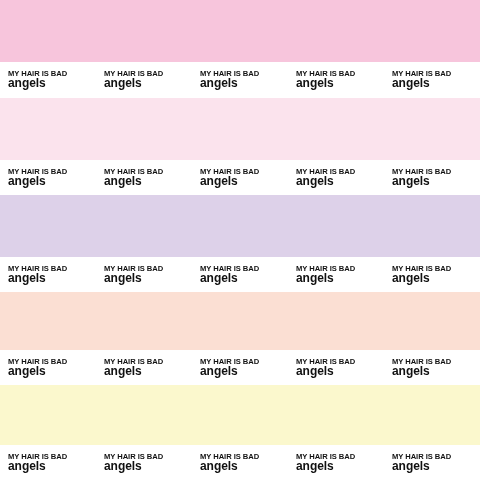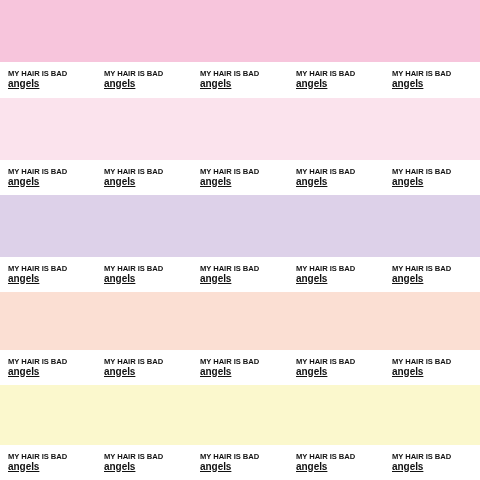--- a/index.html
+++ b/index.html
@@ -48,25 +48,24 @@
     font-weight: bold;
     font-size: 7.6px;
     line-height: 9.5px;
     letter-spacing: -0.05px;
     color: #111111;
   }
   .label-sub {
     display: block;
     font-family: "Liberation Sans", sans-serif;
     font-weight: bold;
-    font-size: 10px;
+    font-size: 12px;
     line-height: 9.5px;
     letter-spacing: -0.05px;
     color: #111111;
-    text-decoration: underline;
   }
 </style>
 </head>
 <body>
 
 <div id="sheet" style="width: 480px; height: 480px; background: rgb(255, 255, 255);">
     <div class="color-band" style="top: 0px; height: 62px; background: rgb(247, 197, 220);"></div>
     <div class="color-band" style="top: 98px; height: 62px; background: rgb(251, 227, 237);"></div>
     <div class="color-band" style="top: 195px; height: 62px; background: rgb(221, 209, 233);"></div>
     <div class="color-band" style="top: 292px; height: 58px; background: rgb(251, 223, 211);"></div>

